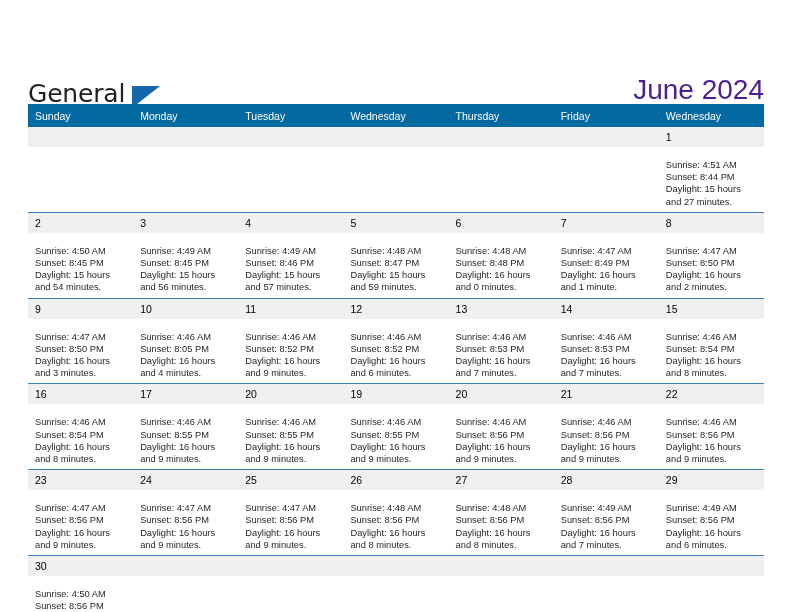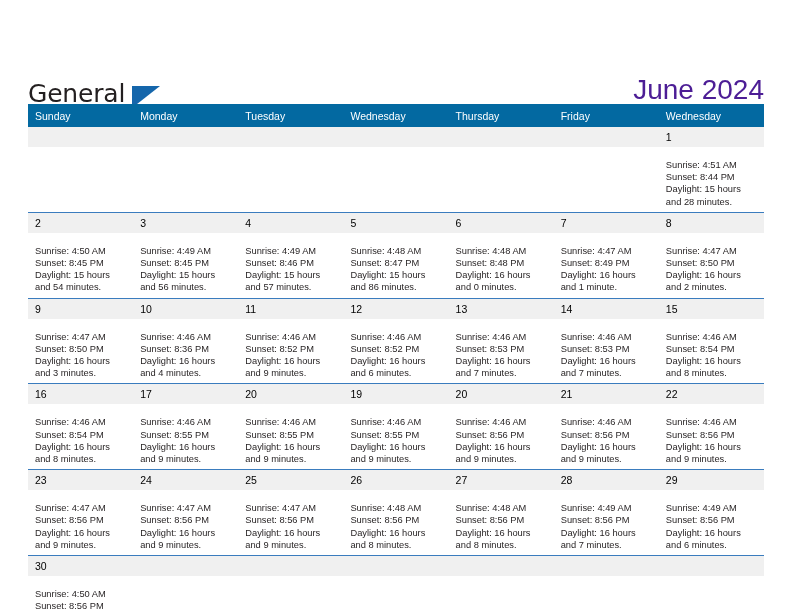--- a/index.html
+++ b/index.html
@@ -200,21 +200,21 @@
           </td>
           <td class="empty">
             <span class="daynum"></span>
           </td>
           <td class="filled">
             <span class="daynum">1</span>
             <div class="details">
               <div>Sunrise: 4:51 AM</div>
               <div>Sunset: 8:44 PM</div>
               <div>Daylight: 15 hours</div>
-              <div>and 28 minutes.</div>
+              <div>and 27 minutes.</div>
             </div>
           </td>
         </tr>
         <tr class="week-row">
           <td class="filled">
             <span class="daynum">2</span>
             <div class="details">
               <div>Sunrise: 4:50 AM</div>
               <div>Sunset: 8:45 PM</div>
               <div>Daylight: 15 hours</div>
@@ -238,21 +238,21 @@
               <div>Daylight: 15 hours</div>
               <div>and 57 minutes.</div>
             </div>
           </td>
           <td class="filled">
             <span class="daynum">5</span>
             <div class="details">
               <div>Sunrise: 4:48 AM</div>
               <div>Sunset: 8:47 PM</div>
               <div>Daylight: 15 hours</div>
-              <div>and 86 minutes.</div>
+              <div>and 59 minutes.</div>
             </div>
           </td>
           <td class="filled">
             <span class="daynum">6</span>
             <div class="details">
               <div>Sunrise: 4:48 AM</div>
               <div>Sunset: 8:48 PM</div>
               <div>Daylight: 16 hours</div>
               <div>and 0 minutes.</div>
             </div>
@@ -283,21 +283,21 @@
               <div>Sunrise: 4:47 AM</div>
               <div>Sunset: 8:50 PM</div>
               <div>Daylight: 16 hours</div>
               <div>and 3 minutes.</div>
             </div>
           </td>
           <td class="filled">
             <span class="daynum">10</span>
             <div class="details">
               <div>Sunrise: 4:46 AM</div>
-              <div>Sunset: 8:36 PM</div>
+              <div>Sunset: 8:05 PM</div>
               <div>Daylight: 16 hours</div>
               <div>and 4 minutes.</div>
             </div>
           </td>
           <td class="filled">
             <span class="daynum">11</span>
             <div class="details">
               <div>Sunrise: 4:46 AM</div>
               <div>Sunset: 8:52 PM</div>
               <div>Daylight: 16 hours</div>

